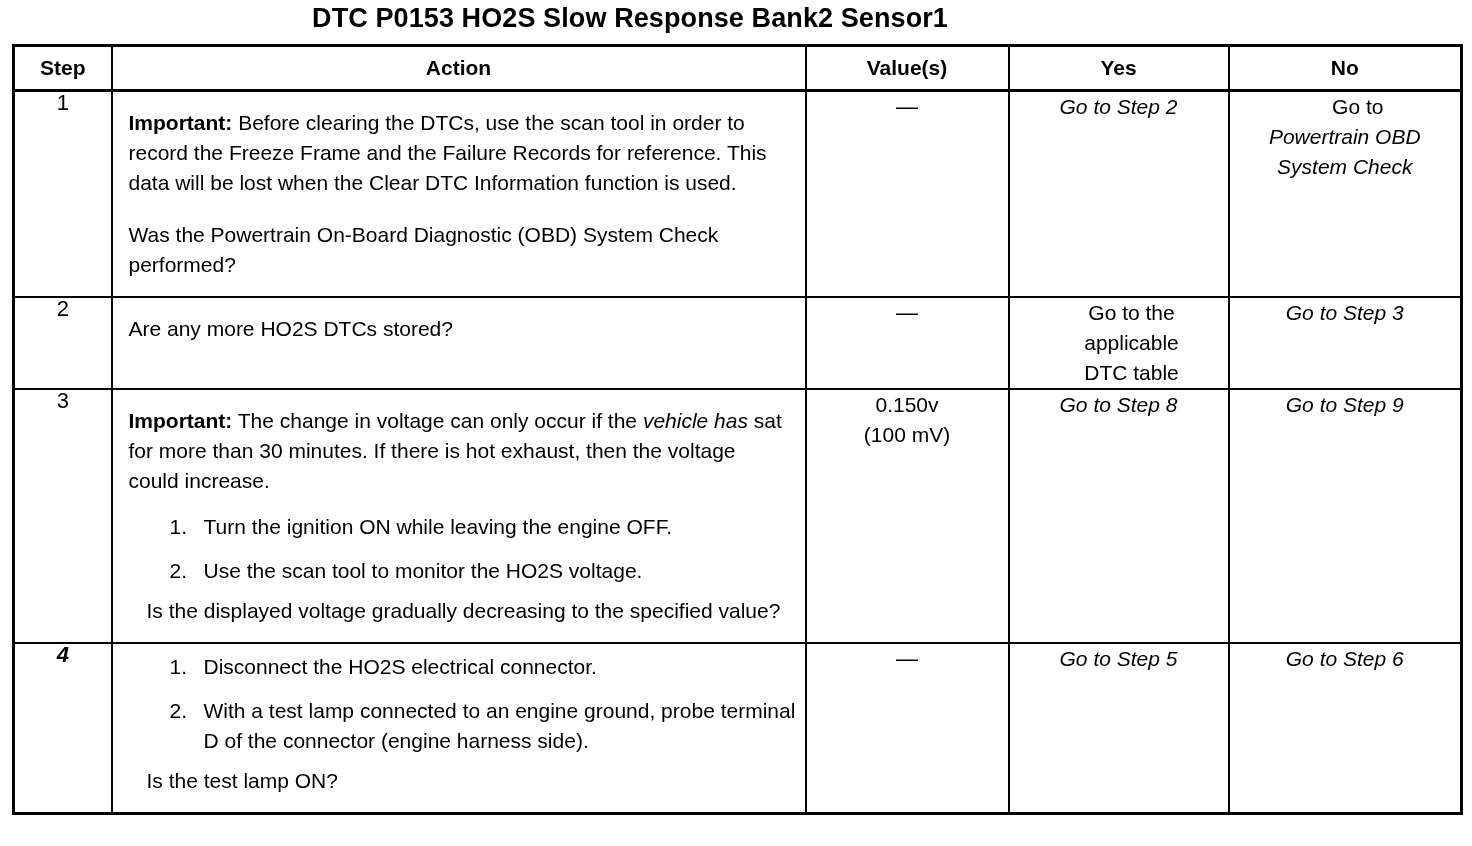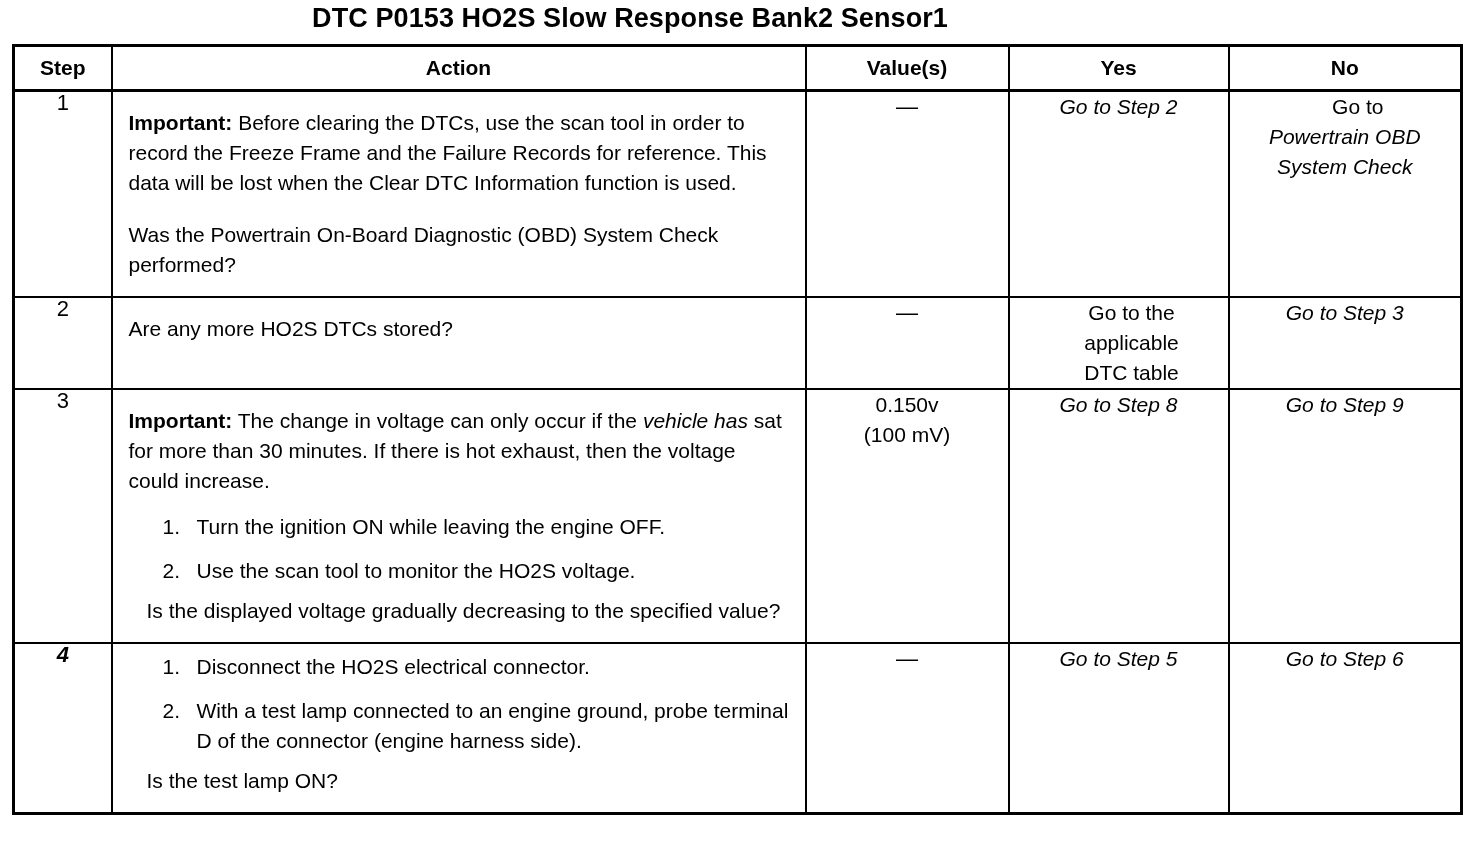--- a/index.html
+++ b/index.html
@@ -92,21 +92,21 @@
   .cell-branch.top    { vertical-align: top;    padding-top: 8px; }
   .cell-branch .roman { font-style: normal; padding-left: 26px; }
 
   
   .para { margin: 16px; }
   .para + .para { margin-top: 22px; }
   .lead { font-weight: bold; }
   .em { font-style: italic; }
 
   ol.steps {
-    margin: 14px 0 10px 8px;
+    margin: 14px 0 10px 15px;
     padding: 0 0 0 42px;
     list-style: none;
     counter-reset: substep;
   }
   ol.steps.first { margin-top: 8px; }
   ol.steps > li {
     position: relative;
     counter-increment: substep;
     padding-left: 34px;
     margin-bottom: 14px;

